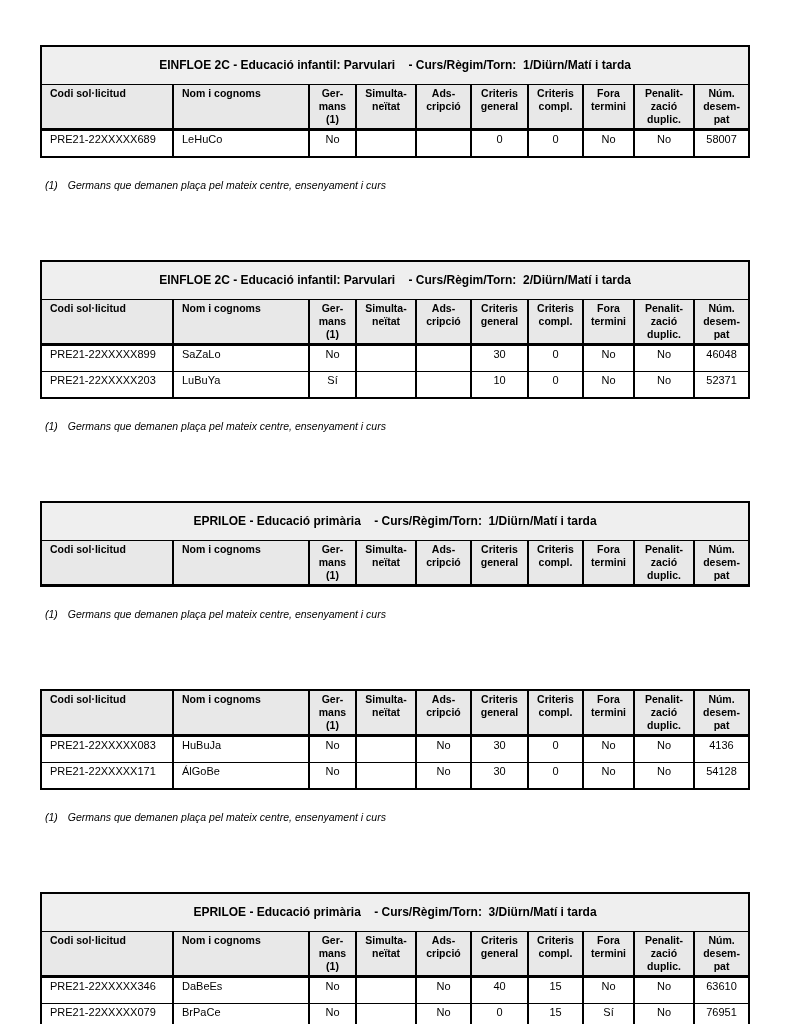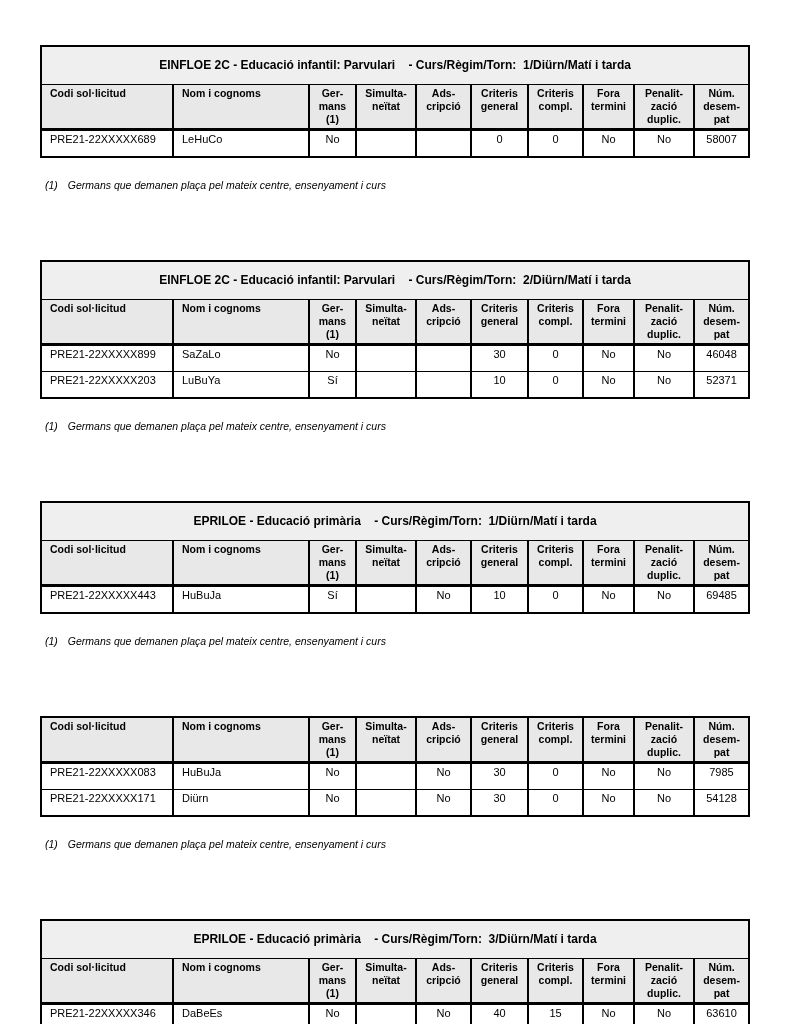--- a/index.html
+++ b/index.html
@@ -236,32 +236,20 @@
 compl.</th>
               <th class="head-cell align-center">Fora
 termini</th>
               <th class="head-cell align-center">Penalit-
 zació
 duplic.</th>
               <th class="head-cell align-center">Núm.
 desem-
 pat</th>
             </tr>
-            <tr>
-              <td class="data-cell align-left">PRE21-22XXXXX443</td>
-              <td class="data-cell align-left">HuBuJa</td>
-              <td class="data-cell align-center">Sí</td>
-              <td class="data-cell align-center"></td>
-              <td class="data-cell align-center">No</td>
-              <td class="data-cell align-center">10</td>
-              <td class="data-cell align-center">0</td>
-              <td class="data-cell align-center">No</td>
-              <td class="data-cell align-center">No</td>
-              <td class="data-cell align-center">69485</td>
-            </tr>
           </tbody>
         </table>
         <div class="footnote"><span>(1)</span><span class="footnote-text">Germans que demanen plaça pel mateix centre, ensenyament i curs</span></div>
       </section>
       <section class="table-block">
         <table class="listing">
           <colgroup>
             <col style="width: 132px;">
             <col style="width: 136px;">
             <col style="width: 47px;">
@@ -300,25 +288,25 @@
             <tr>
               <td class="data-cell align-left">PRE21-22XXXXX083</td>
               <td class="data-cell align-left">HuBuJa</td>
               <td class="data-cell align-center">No</td>
               <td class="data-cell align-center"></td>
               <td class="data-cell align-center">No</td>
               <td class="data-cell align-center">30</td>
               <td class="data-cell align-center">0</td>
               <td class="data-cell align-center">No</td>
               <td class="data-cell align-center">No</td>
-              <td class="data-cell align-center">7985</td>
+              <td class="data-cell align-center">4136</td>
             </tr>
             <tr>
               <td class="data-cell align-left">PRE21-22XXXXX171</td>
-              <td class="data-cell align-left">Diürn</td>
+              <td class="data-cell align-left">ÁlGoBe</td>
               <td class="data-cell align-center">No</td>
               <td class="data-cell align-center"></td>
               <td class="data-cell align-center">No</td>
               <td class="data-cell align-center">30</td>
               <td class="data-cell align-center">0</td>
               <td class="data-cell align-center">No</td>
               <td class="data-cell align-center">No</td>
               <td class="data-cell align-center">54128</td>
             </tr>
           </tbody>

